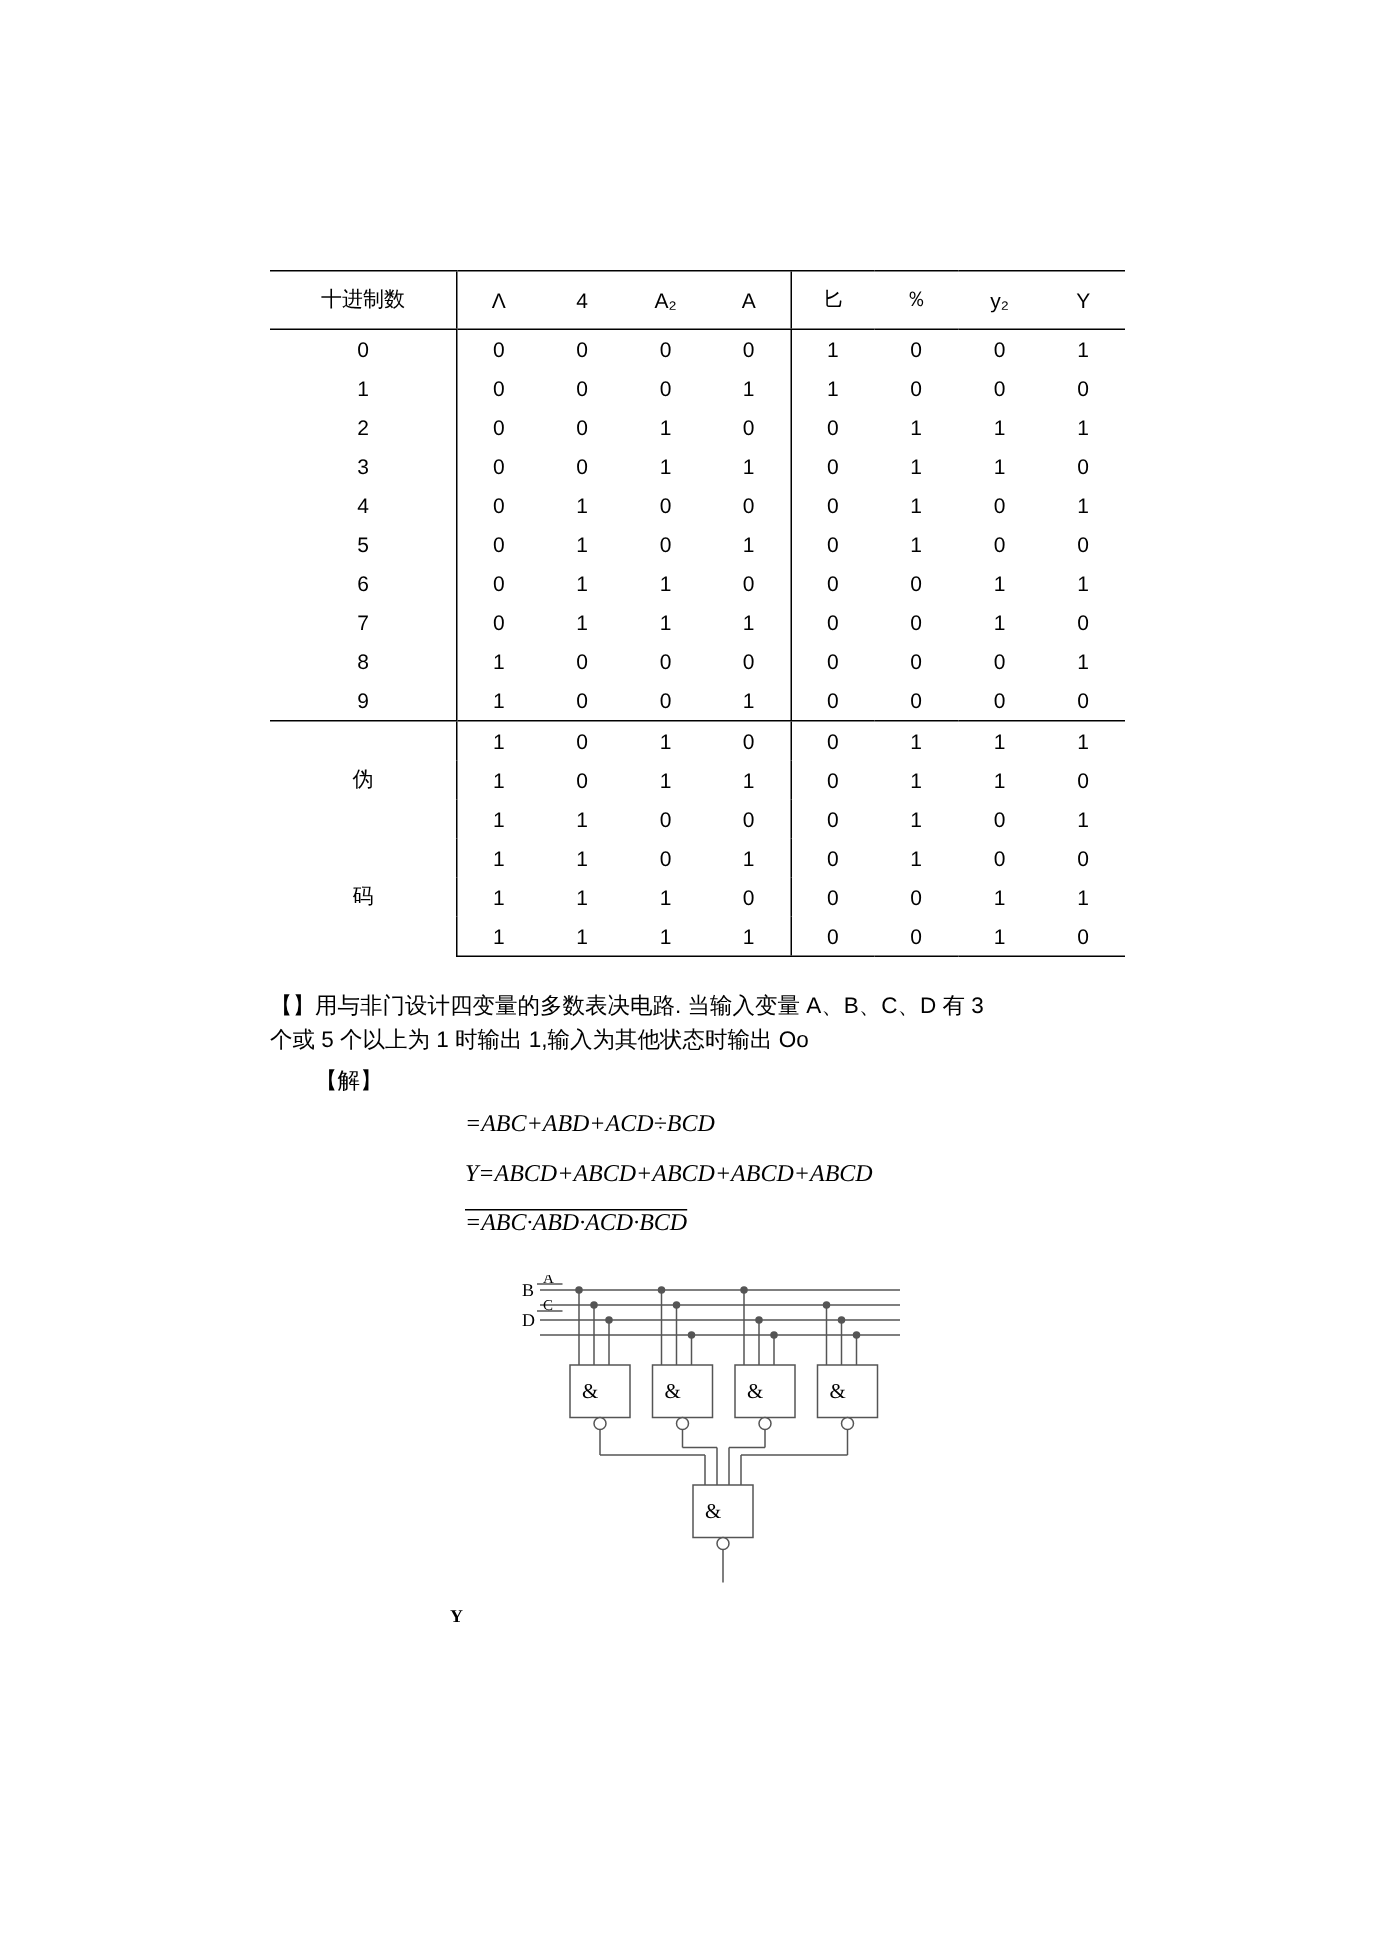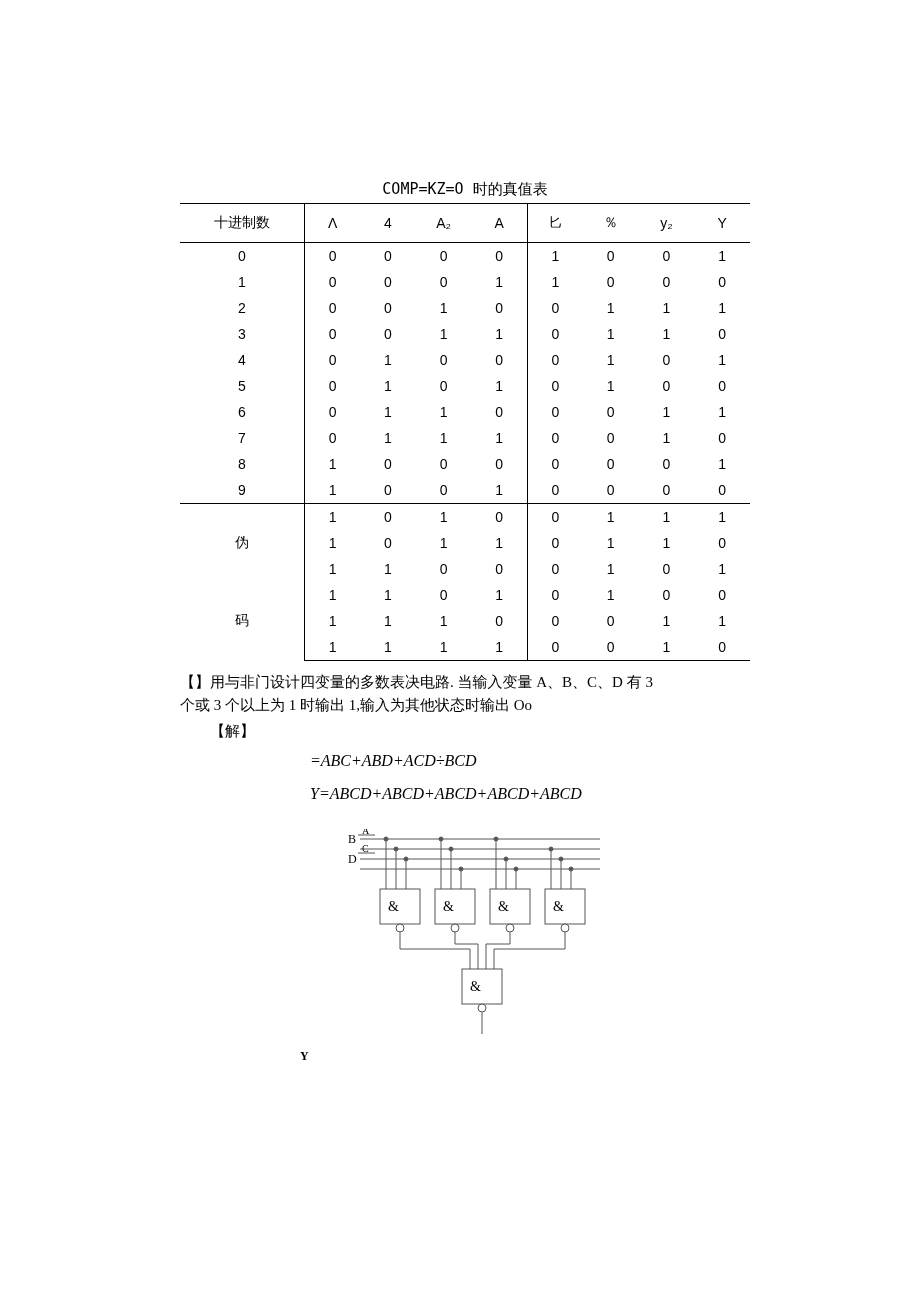--- a/index.html
+++ b/index.html
@@ -36,22 +36,22 @@
       border-bottom: 1px solid #000;
       padding: 10px 0;
     }
     .col-dec { width: 19%; }
     .col-a { width: 8.5%; }
     .col-y { width: 8.5%; }
     .vsep-l { border-left: 1px solid #000; }
     .sep-bottom td, .sep-bottom th { border-bottom: 1px solid #000; }
     .sub { }
     .problem-text {
-      margin-top: 10px;
-      font-family: Liberation Serif, serif;
+      margin-top: 22px;
+      font-family: Liberation Sans, sans-serif;
       line-height: 1.5;
       font-size: 15px;
     }
     .solution-label {
       margin-top: 6px;
       padding-left: 30px;
     }
     .equations {
       font-family: "Times New Roman", serif;
       font-style: italic;
@@ -76,21 +76,20 @@
     }
     .kanji-label {
       font-family: "SimSun", serif;
     }
   </style>
 </head>
 <body>
 
 <div class="page">
 
-  <div class="table-title">COMP=KZ=O 时的真值表</div>
 
   <table>
     <thead>
       <tr class="hdr-row">
         <th class="col-dec">十进制数</th>
         <th class="col-a vsep-l">Λ</th>
         <th class="col-a">4</th>
         <th class="col-a">A₂</th>
         <th class="col-a">A</th>
         <th class="col-y vsep-l">匕</th>
@@ -272,28 +271,29 @@
           <td class="col-y vsep-l">0</td>
           <td class="col-y">0</td>
           <td class="col-y">1</td>
           <td class="col-y">0</td>
         </tr>
       </tbody>
   </table>
 
   <div class="problem-text">
     <span>【】用与非门设计四变量的多数表决电路. 当输入变量 A、B、C、D 有 3</span><br>
-    <span>个或 3 个以上为 1 时输出 1,输入为其他状态时输出 Oo</span>
+    <span>个或 5 个以上为 1 时输出 1,输入为其他状态时输出 Oo</span>
   </div>
 
   <div class="solution-label">【解】</div>
 
   <div class="equations">
     <div class="eq-line">=ABC+ABD+ACD÷BCD</div>
     <div class="eq-line">Y=ABCD+ABCD+ABCD+ABCD+ABCD</div>
+    <div class="eq-line"><span class="overline">=ABC·ABD·ACD·BCD</span></div>
   </div>
 
   <div class="circuit-container">
     <svg width="290" height="210" class="circuit">
       <g stroke="#555" stroke-width="1" fill="none">
 
         <line x1="40" y1="10" x2="280" y2="10"></line>
         <line x1="40" y1="20" x2="280" y2="20"></line>
         <line x1="40" y1="30" x2="280" y2="30"></line>
         <line x1="40" y1="40" x2="280" y2="40"></line>

